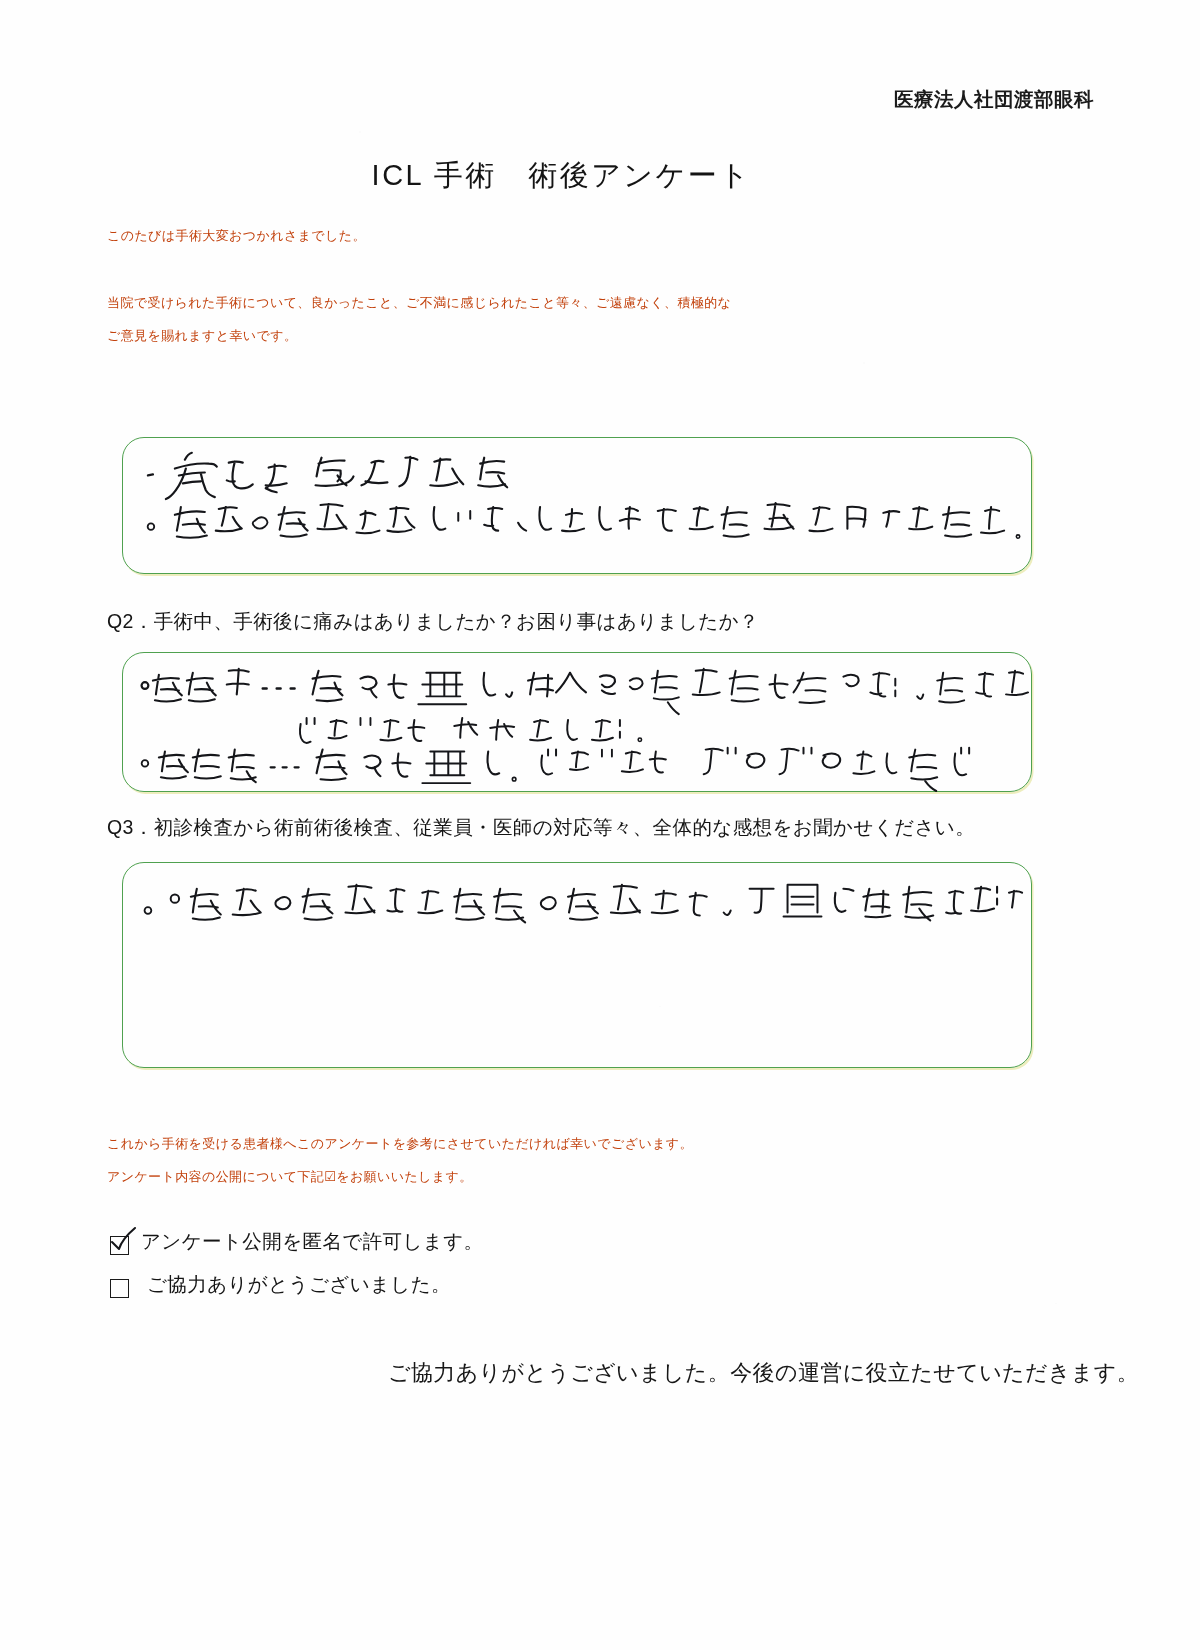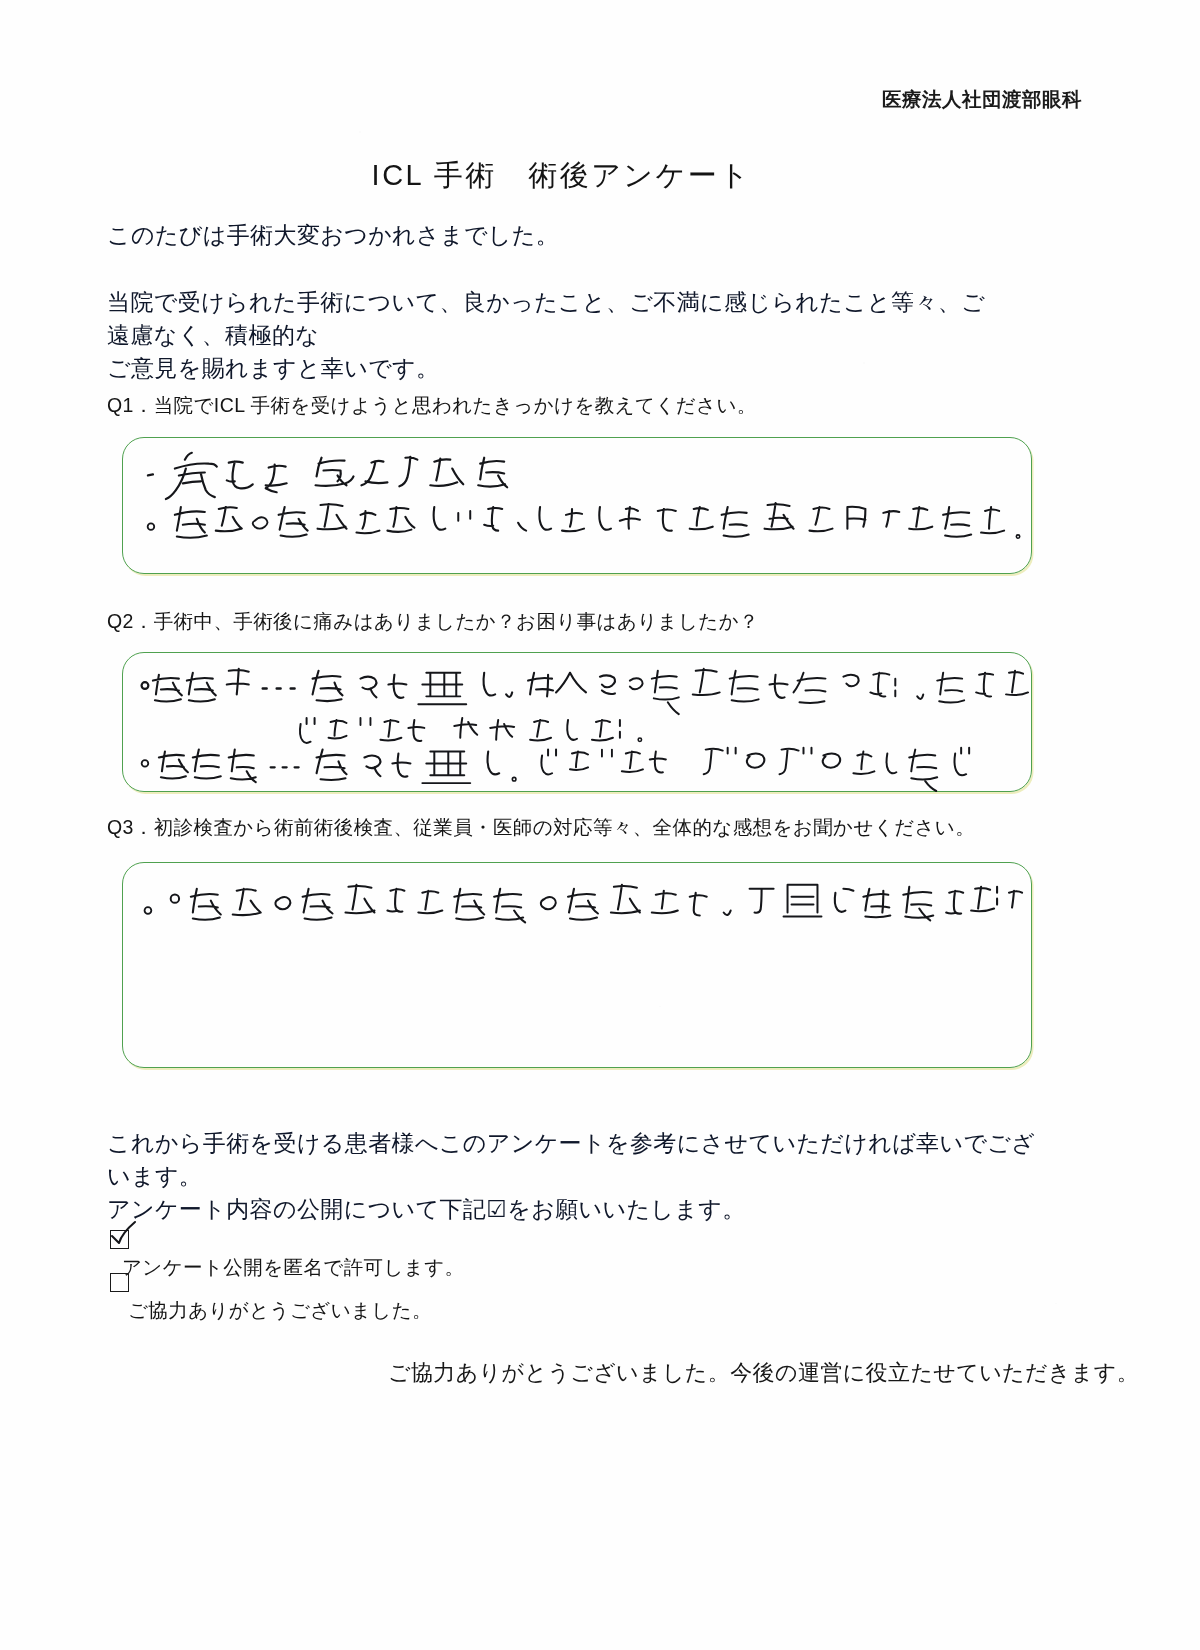--- a/index.html
+++ b/index.html
@@ -21,36 +21,36 @@
   .scan-noise{
     position:absolute;inset:0;
     pointer-events:none;
     background:
       radial-gradient(circle at 30% 8%, rgba(0,0,0,0.012) 0 1px, transparent 1px),
       radial-gradient(circle at 72% 22%, rgba(0,0,0,0.012) 0 1px, transparent 1px),
       radial-gradient(circle at 55% 61%, rgba(0,0,0,0.012) 0 1px, transparent 1px),
       radial-gradient(circle at 88% 79%, rgba(0,0,0,0.012) 0 1px, transparent 1px);
   }
   .clinic-name{
-    position:absolute;top:86px;right:118px;
+    position:absolute;top:86px;right:106px;
     font-size:19.5px;letter-spacing:0.5px;
     font-weight:700;color:#1b1b1b;
     white-space:nowrap;
   }
   .doc-title{
     position:absolute;top:156px;left:0;right:0;
     text-align:center;
     font-size:29px;font-weight:400;letter-spacing:2.5px;
     color:#141414;
     padding-right:77px;
   }
   .para{
     position:absolute;left:107px;
-    font-size:23px;line-height:33px;letter-spacing:0.4px;
-    color:#0f172a;
+    font-size:13px;line-height:33px;letter-spacing:0.4px;
+    color:#c2410c;
     white-space:pre-wrap;
   }
   .p-intro1{top:219px;}
   .p-intro2{top:286px;width:880px;}
   .q-label{
     position:absolute;left:107px;
     font-size:19.5px;letter-spacing:0.4px;color:#151515;
     white-space:nowrap;
   }
   .q1-label{top:392px;}
@@ -73,23 +73,22 @@
   }
   .box-q1{left:122px;top:437px;width:910px;height:137px;}
   .box-q2{left:122px;top:652px;width:910px;height:140px;}
   .box-q3{left:122px;top:862px;width:910px;height:206px;}
   .hand-layer{position:absolute;left:0;top:0;width:100%;height:100%;overflow:visible;pointer-events:none;}
   .hand-layer path, .hand-layer circle, .hand-layer line{
     fill:none;stroke:#15161a;stroke-linecap:round;stroke-linejoin:round;
   }
   .checks{position:absolute;left:110px;top:1222px;}
   .check-row{
-    display:flex;align-items:flex-start;
+    display:flex;align-items:center;
     height:38px;
-    flex-direction:column;
   }
   .check-row + .check-row{margin-top:5px;}
   .cb{
     position:relative;
     width:19px;height:19px;
     border:1.7px solid #1a1a1a;
     box-sizing:border-box;
     margin-top:8px;
     flex:0 0 auto;
   }
@@ -112,21 +111,20 @@
   <div class="scan-noise"></div>
 
   <div class="clinic-name">医療法人社団渡部眼科</div>
 
   <div class="doc-title">ICL 手術　術後アンケート</div>
 
   <div class="para p-intro1">このたびは手術大変おつかれさまでした。</div>
   <div class="para p-intro2">当院で受けられた手術について、良かったこと、ご不満に感じられたこと等々、ご遠慮なく、積極的な
 ご意見を賜れますと幸いです。</div>
 
-  <div class="q-label q1-label">Q1．当院でICL 手術を受けようと思われたきっかけを教えてください。</div>
   <div class="answer-box box-q1">
     <svg class="hand-layer" viewBox="0 0 910 137" preserveAspectRatio="none">
 
       <path d="M25,38 l5,-1" stroke-width="2.3"></path>
 
       <path d="M62,22 q3,-6 7,-7 M52,31 q18,-6 34,-5 q6,0 8,3 M56,38 q14,-3 26,-3 M60,46 q10,-2 18,-2 M63,31 q-3,12 -10,22 q-5,7 -10,9 M78,36 q2,10 5,17 q3,5 9,7" stroke-width="2.2"></path>
       <path d="M106,25 q8,-2 14,0 M112,24 q-3,12 -2,20 q1,6 7,7 q7,1 13,-4 M104,43 q4,2 8,1" stroke-width="2.2"></path>
       <path d="M146,30 q9,-3 17,-1 M152,27 q0,9 -2,15 q-2,6 -7,9 q5,3 11,4 M143,48 q12,1 21,-2" stroke-width="2.2"></path>
       <path d="M199,20 q-4,10 -5,19 M196,26 q14,-4 26,-3 M201,33 q9,-1 17,0 q1,7 -3,11 M193,48 q16,2 30,-2 q6,-2 8,-7 M215,38 q4,7 9,10" stroke-width="2.2"></path>
       <path d="M249,25 q6,-3 12,-1 M253,24 q-2,10 -5,16 q-3,6 -9,8 M243,44 q11,3 22,1" stroke-width="2.2"></path>

